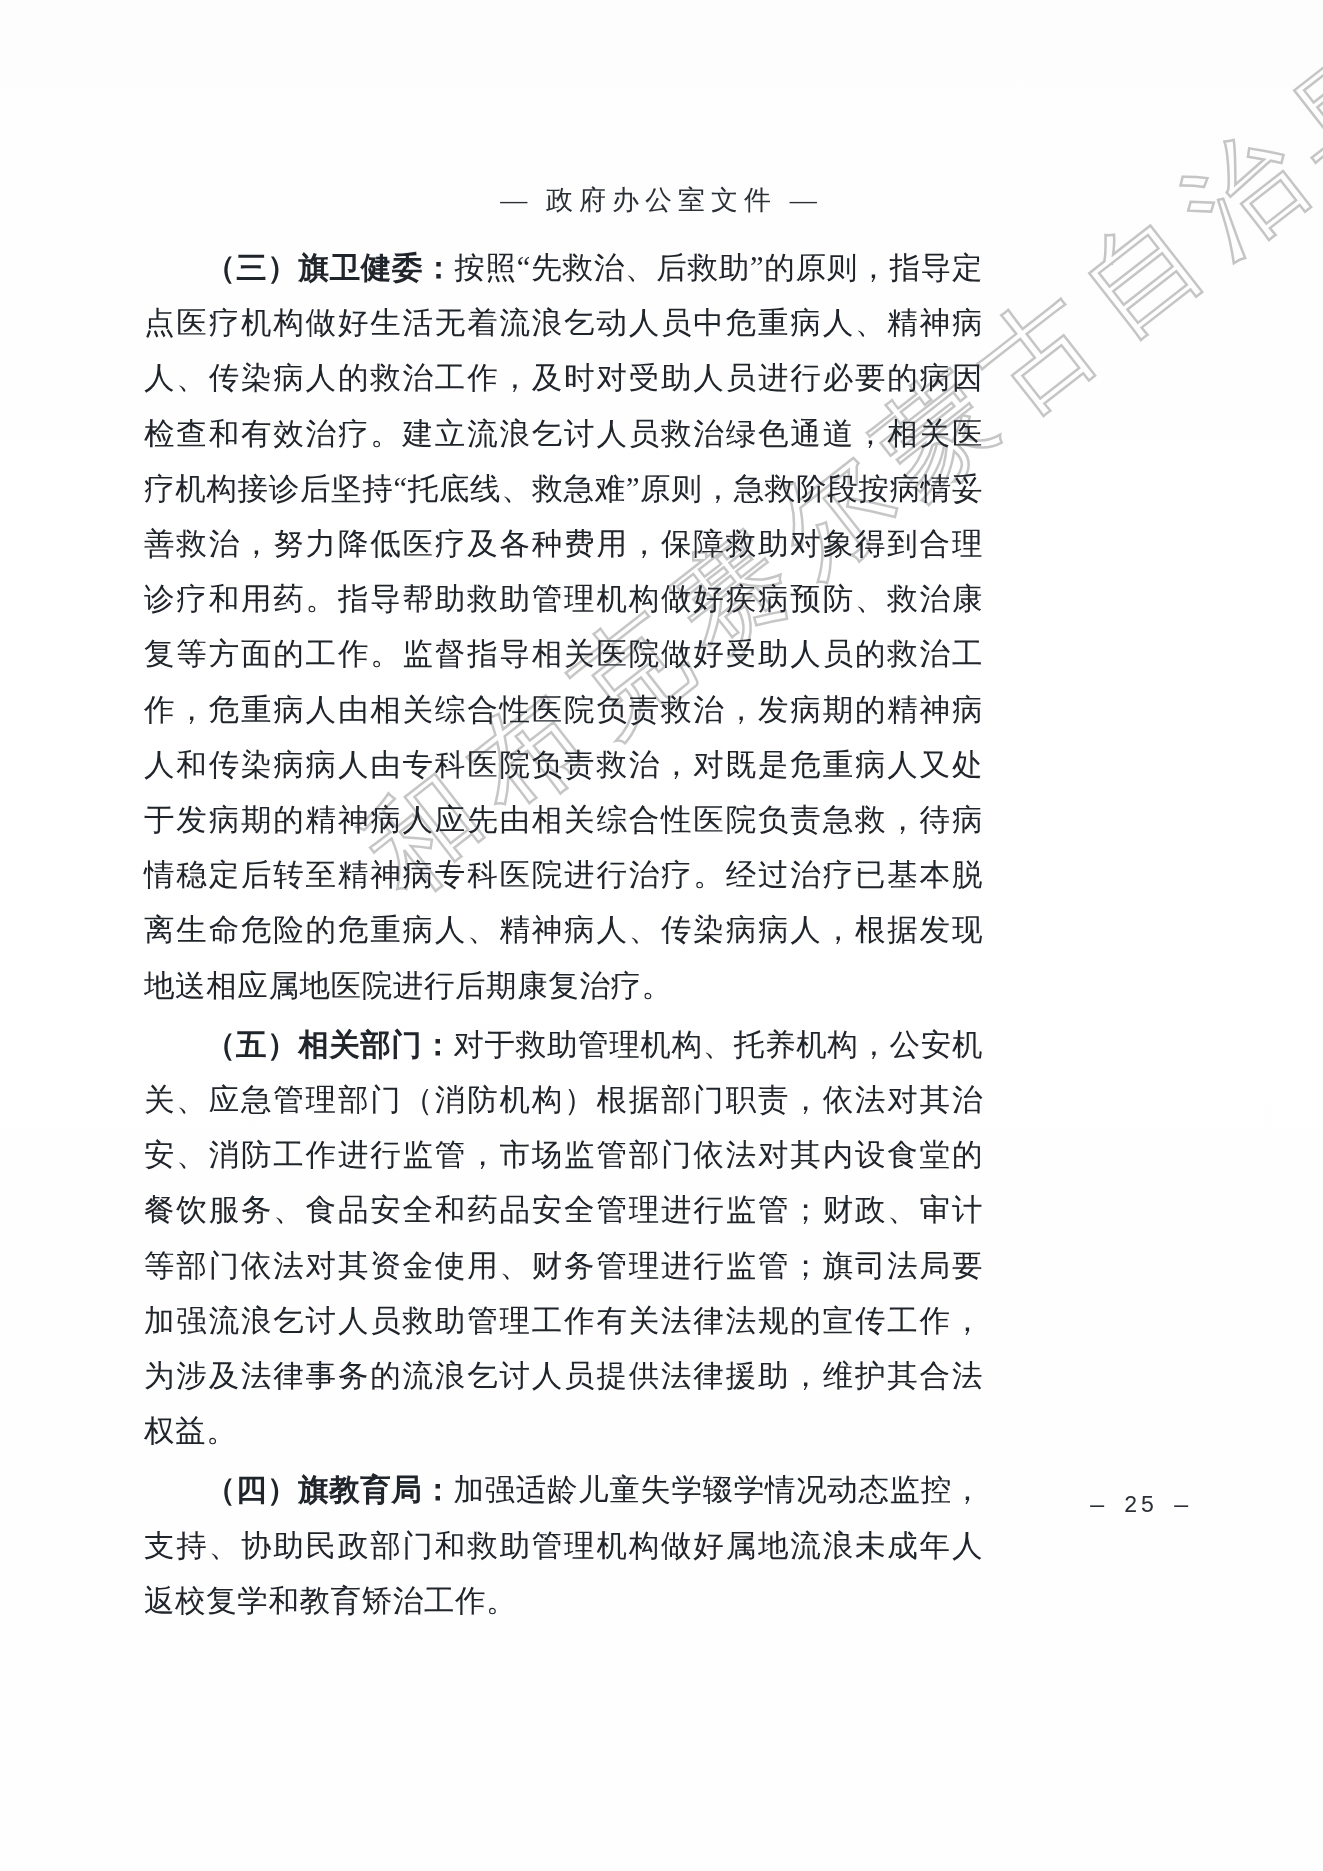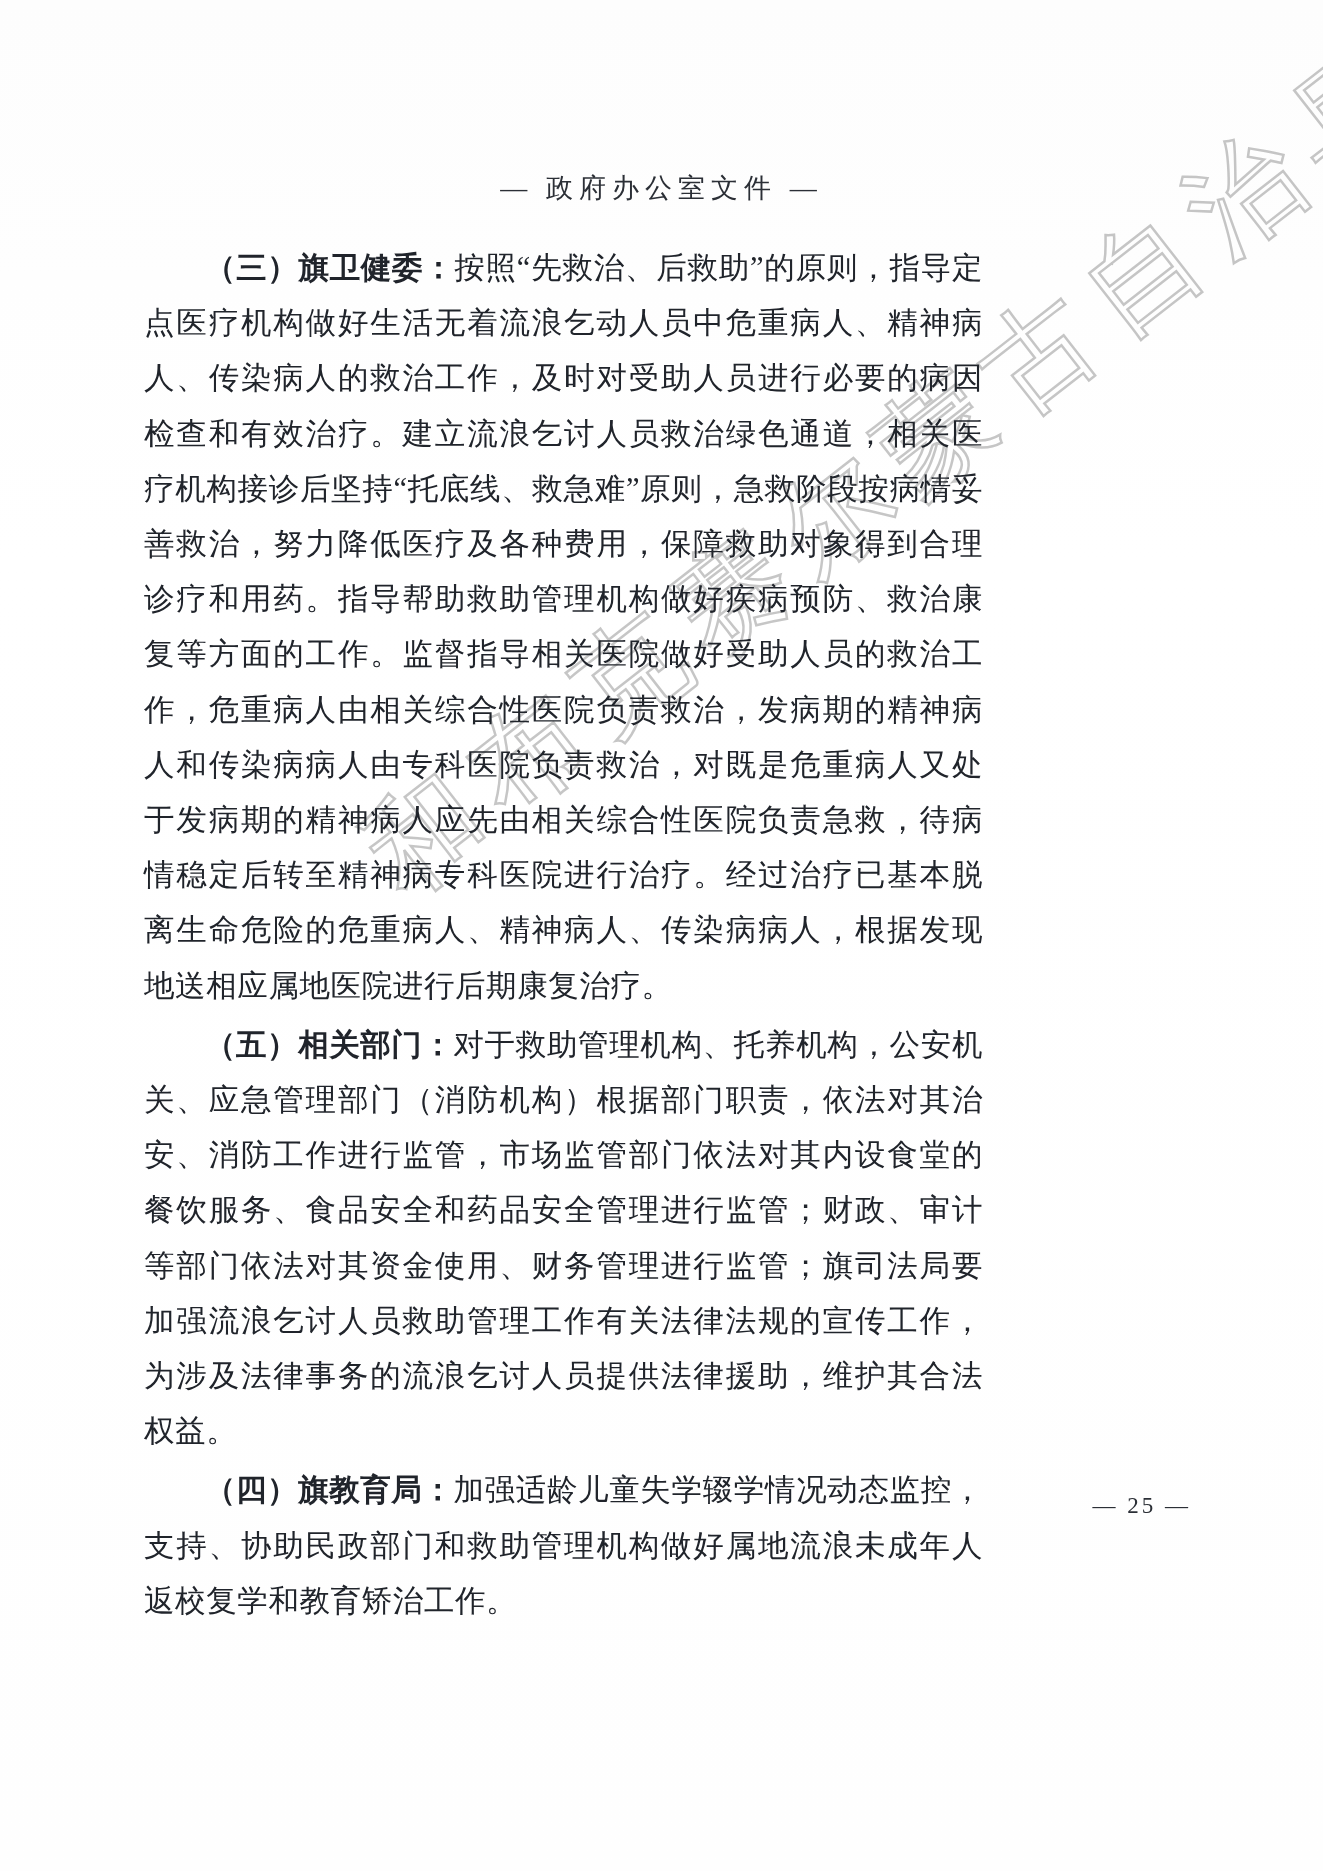--- a/index.html
+++ b/index.html
@@ -57,21 +57,21 @@
     position: absolute;
     left: 0;
     top: 0;
     width: 1323px;
     height: 1871px;
     z-index: 2;
   }
 
   .header-line {
     position: absolute;
-    top: 170px;
+    top: 182px;
     left: 0;
     width: 1323px;
     text-align: center;
     font-size: 27px;
     letter-spacing: 6px;
     color: #2b2f36;
     font-family: "Liberation Serif", "DejaVu Serif", serif;
   }
 
   .body-block {
@@ -102,21 +102,21 @@
   }
 
   
   .page-number {
     position: absolute;
     right: 132px;
     bottom: 352px;
     font-size: 23px;
     letter-spacing: 3px;
     color: #2b2f36;
-    font-family: Liberation Serif, serif;
+    font-family: Liberation Mono, monospace;
   }
 </style>
 </head>
 <body>
 
 <div class="page">
 
   <div class="paper-tint"></div>
 
   <div class="watermark">

